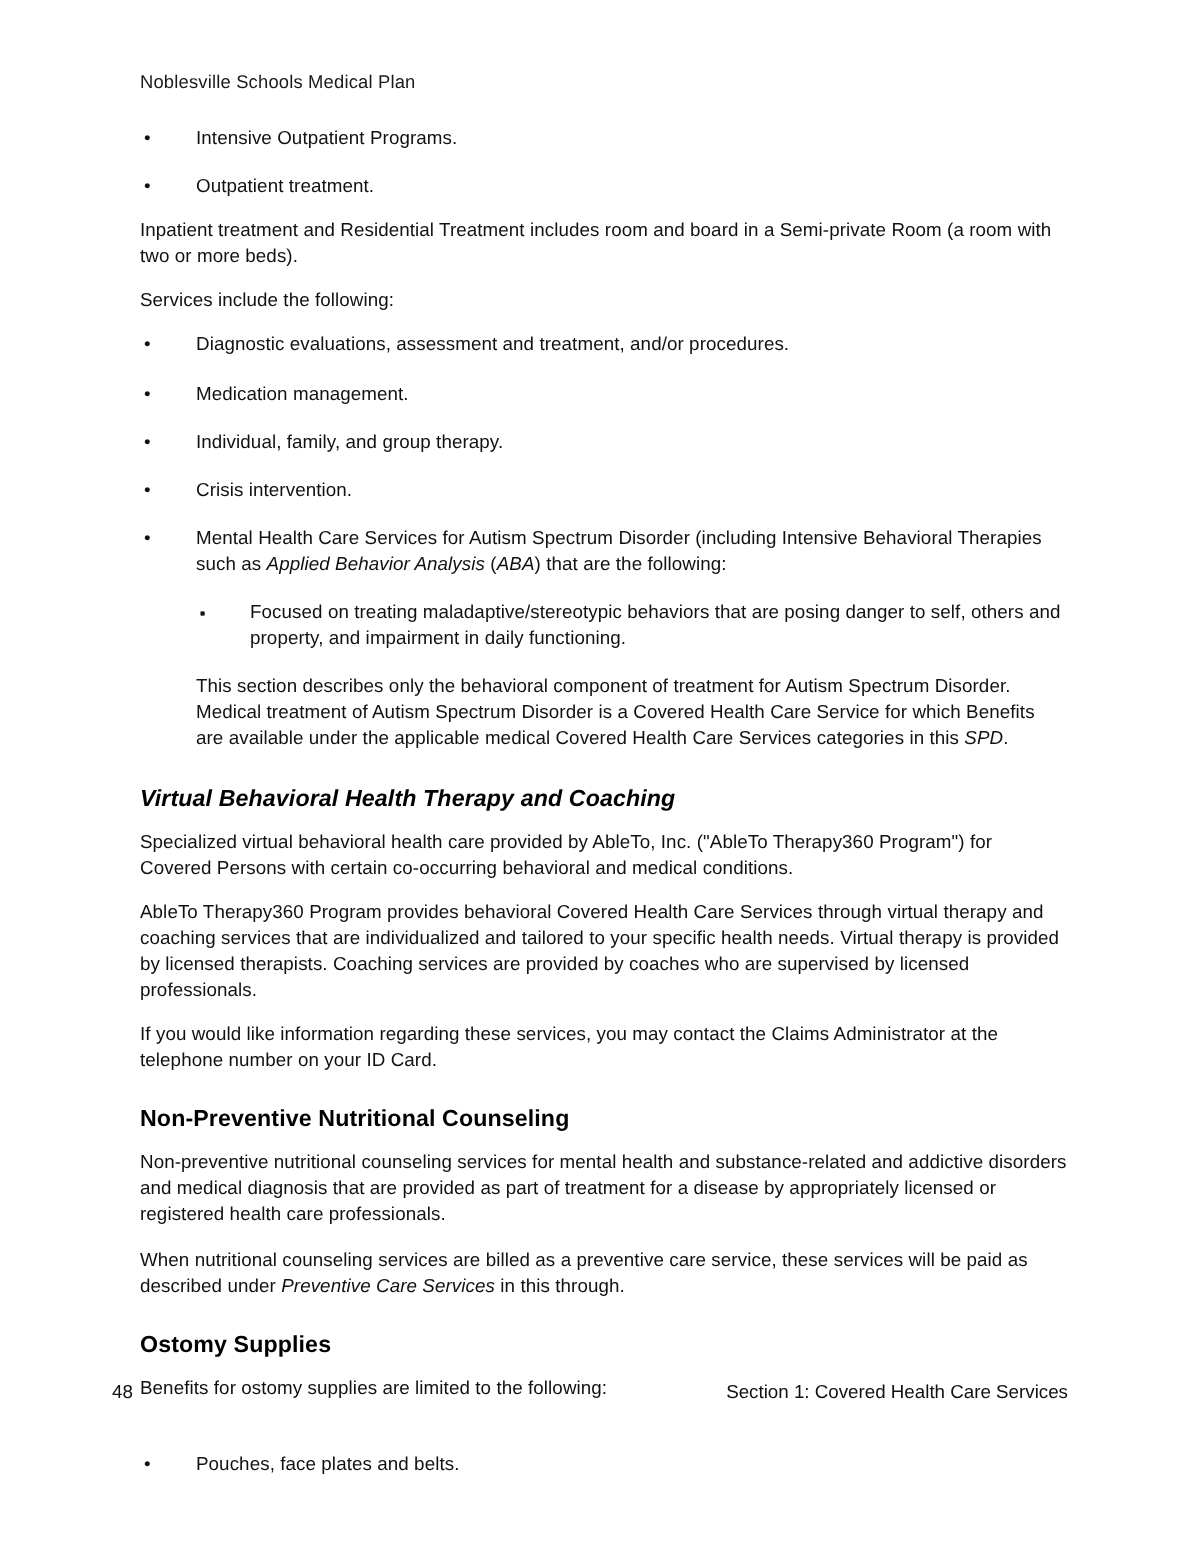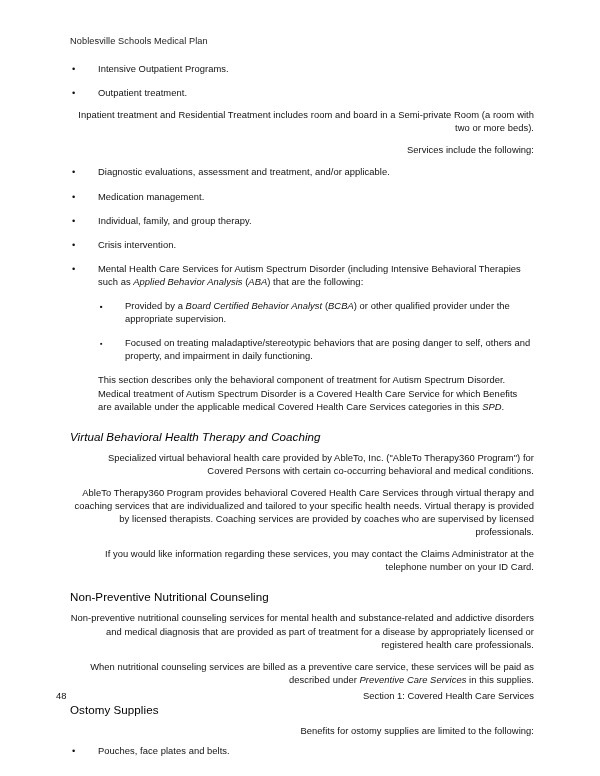--- a/index.html
+++ b/index.html
@@ -35,25 +35,25 @@
   .content {
     position: absolute;
     left: 70px;
     top: 62px;
     width: 464px;
   }
   p.body {
     margin: 0 0 9px 0;
     font-size: 9.4px;
     line-height: 13.1px;
-    text-align: right;
+    text-align: left;
     color: #111111;
     letter-spacing: 0.005em;
   }
-  p.body.tight { margin-bottom: 7px; }
+  p.body.tight { margin-bottom: 25px; }
   ul.l1 {
     list-style: none;
     margin: 0 0 9px 0;
     padding: 0;
   }
   ul.l1 > li {
     position: relative;
     padding-left: 28px;
     margin-bottom: 11px;
     font-size: 9.4px;
@@ -93,21 +93,21 @@
   }
   .nested-note {
     margin: 9px 16px 0 0;
     font-size: 9.4px;
     line-height: 13.1px;
   }
   h2.sec {
     margin: 16px 0 7px 0;
     font-size: 11.6px;
     line-height: 15px;
-    font-weight: normal;
+    font-weight: bold;
     color: #000000;
     letter-spacing: 0.005em;
   }
   h2.sec.ital { font-style: italic; }
   em { font-style: italic; }
   .footer {
     position: absolute;
     left: 56px;
     right: 66px;
     top: 689px;
@@ -139,21 +139,21 @@
       </li>
     </ul>
 
     <p class="body">Inpatient treatment and Residential Treatment includes room and board in a Semi-private Room (a room with two or more beds).</p>
 
     <p class="body">Services include the following:</p>
 
     <ul class="l1">
       <li>
         <span class="mk">•</span>
-        <span>Diagnostic evaluations, assessment and treatment, and/or applicable.</span>
+        <span>Diagnostic evaluations, assessment and treatment, and/or procedures.</span>
       </li>
       <li>
         <span class="mk">•</span>
         <span>Medication management.</span>
       </li>
       <li>
         <span class="mk">•</span>
         <span>Individual, family, and group therapy.</span>
       </li>
       <li>
@@ -164,40 +164,39 @@
       <li>
         <span class="mk">•</span>
         <span><span>Mental Health Care Services for Autism Spectrum Disorder (including Intensive Behavioral Therapies such as </span><em>Applied Behavior Analysis</em><span> (</span><em>ABA</em><span>) that are the following:</span></span>
 
         <ul class="l2">
           <li>
             <span class="mk">▪</span>
           </li>
           <li>
             <span class="mk">▪</span>
-            <span><span>Provided by a </span><em>Board Certified Behavior Analyst</em><span> (</span><em>BCBA</em><span>) or other qualified provider under the appropriate supervision.</span></span>
           </li>
           <li>
             <span class="mk">▪</span>
             <span><span>Focused on treating maladaptive/stereotypic behaviors that are posing danger to self, others and property, and impairment in daily functioning.</span><em></em><span></span><em></em><span></span></span>
           </li>
         </ul>
 
         <p class="nested-note"><span>This section describes only the behavioral component of treatment for Autism Spectrum Disorder. Medical treatment of Autism Spectrum Disorder is a Covered Health Care Service for which Benefits are available under the applicable medical Covered Health Care Services categories in this </span><em>SPD</em><span>.</span></p>
       </li>
     </ul>
 
     <h2 class="sec ital">Virtual Behavioral Health Therapy and Coaching</h2>
     <p class="body">Specialized virtual behavioral health care provided by AbleTo, Inc. ("AbleTo Therapy360 Program") for Covered Persons with certain co-occurring behavioral and medical conditions.</p>
     <p class="body">AbleTo Therapy360 Program provides behavioral Covered Health Care Services through virtual therapy and coaching services that are individualized and tailored to your specific health needs. Virtual therapy is provided by licensed therapists. Coaching services are provided by coaches who are supervised by licensed professionals.</p>
     <p class="body">If you would like information regarding these services, you may contact the Claims Administrator at the telephone number on your ID Card.</p>
 
     <h2 class="sec">Non-Preventive Nutritional Counseling</h2>
     <p class="body">Non-preventive nutritional counseling services for mental health and substance-related and addictive disorders and medical diagnosis that are provided as part of treatment for a disease by appropriately licensed or registered health care professionals.</p>
-    <p class="body"><span>When nutritional counseling services are billed as a preventive care service, these services will be paid as described under </span><em>Preventive Care Services</em><span> in this supplies.</span></p>
+    <p class="body"><span>When nutritional counseling services are billed as a preventive care service, these services will be paid as described under </span><em>Preventive Care Services</em><span> in this through.</span></p>
 
     <h2 class="sec">Ostomy Supplies</h2>
     <p class="body tight">Benefits for ostomy supplies are limited to the following:</p>
     <ul class="l1">
       <li>
         <span class="mk">•</span>
         <span>Pouches, face plates and belts.</span>
       </li>
 
     </ul>

